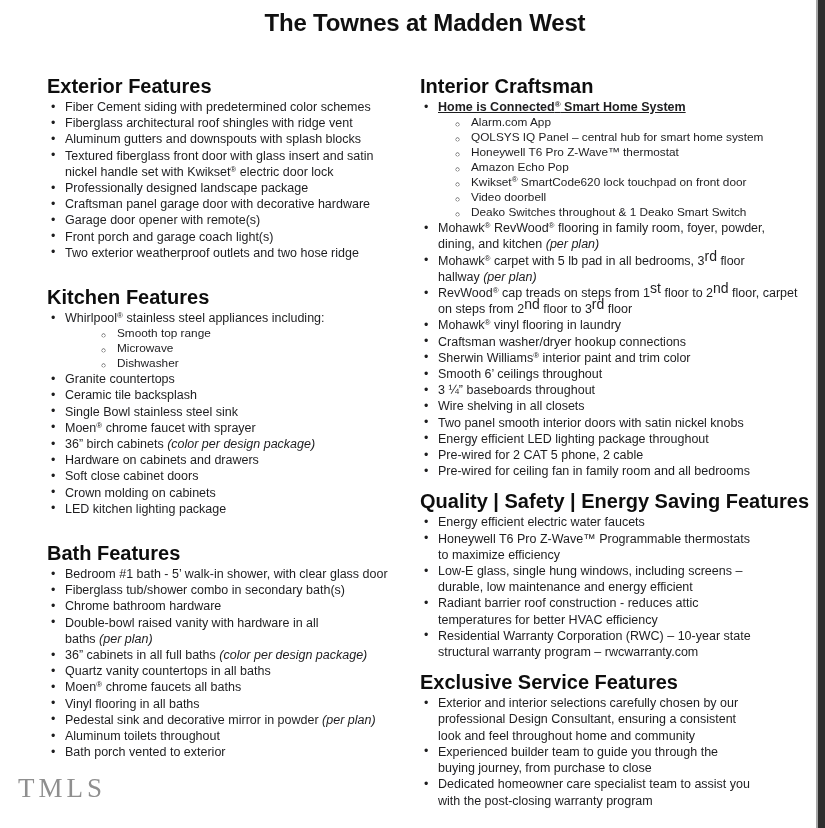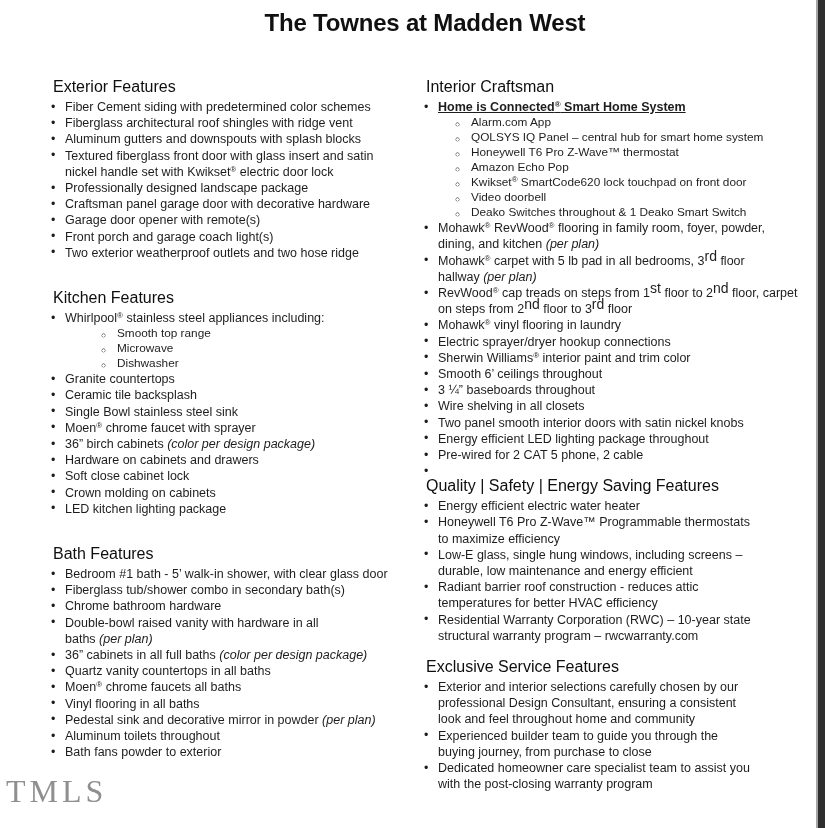--- a/index.html
+++ b/index.html
@@ -14,43 +14,43 @@
   }
   .col { position:absolute; top:77px; }
   .col-left  { left:45px;  width:362px; }
   .col-right { left:418px; width:399px; }
 
   .feature-section { margin:0; }
   .col-left  .feature-section { margin-bottom:27px; }
   .col-right .feature-section { margin-bottom:13px; }
 
   .section-heading {
-    font-size:16px; font-weight:normal; color:#0e0e0e; margin:0 0 3px 8px; line-height:19px;
+    font-size:20px; font-weight:bold; color:#0e0e0e; margin:0 0 3px 2px; line-height:19px;
   }
   .feature-list { list-style:none; margin:0; padding:0; }
   .feature-item {
     position:relative; padding-left:20px; font-size:12.5px; line-height:16.2px;
   }
   .feature-item.bold > .item-text { font-weight:bold;text-decoration:underline; }
   .marker { position:absolute; left:6px; top:-0.5px; font-size:12.5px; color:#1d1d1f; }
   .sub-list { list-style:none; margin:0; padding:0; }
   .col-left  .sub-list { margin-left:36px; }
   .col-right .sub-list { margin-left:17px; }
   .sub-item {
     position:relative; padding-left:16px; font-size:11.8px; line-height:15px; font-weight:normal;
   }
   .sub-item .marker { left:0; top:2px; font-size:8.5px; }
 
   sup.reg { font-size:8px;  vertical-align:4px; line-height:0; }
   sup.ord { font-size:14px; vertical-align:4px; line-height:0; }
   .item-text i { font-style:italic; }
 
   .watermark {
-    position:absolute; left:6px; top:773px; font-family:"Liberation Serif", serif;
-    font-size:32px; color:#8f8f8f; letter-spacing:4px; font-weight:normal;
+    position:absolute; left:18px; top:773px; font-family:"Liberation Serif", serif;
+    font-size:27px; color:#8f8f8f; letter-spacing:4px; font-weight:normal;
   }
   .edge-bar {
     position:absolute; right:0; top:0; width:7px; height:828px;
     background:#2e2e2e; border-left:2px solid #a6a6a6;
   }
 </style>
 </head>
 <body>
 
 <div>
@@ -77,74 +77,74 @@
               <li class="sub-item"><span class="marker">○</span><span class="item-text">Smooth top range</span></li>
               <li class="sub-item"><span class="marker">○</span><span class="item-text">Microwave</span></li>
               <li class="sub-item"><span class="marker">○</span><span class="item-text">Dishwasher</span></li>
             </ul></li>
           <li class="feature-item"><span class="marker">•</span><span class="item-text">Granite countertops</span></li>
           <li class="feature-item"><span class="marker">•</span><span class="item-text">Ceramic tile backsplash</span></li>
           <li class="feature-item"><span class="marker">•</span><span class="item-text">Single Bowl stainless steel sink</span></li>
           <li class="feature-item"><span class="marker">•</span><span class="item-text">Moen<sup class="reg">®</sup> chrome faucet with sprayer</span></li>
           <li class="feature-item"><span class="marker">•</span><span class="item-text">36” birch cabinets <i>(color per design package)</i></span></li>
           <li class="feature-item"><span class="marker">•</span><span class="item-text">Hardware on cabinets and drawers</span></li>
-          <li class="feature-item"><span class="marker">•</span><span class="item-text">Soft close cabinet lock</span></li>
+          <li class="feature-item"><span class="marker">•</span><span class="item-text">Soft close cabinet doors</span></li>
           <li class="feature-item"><span class="marker">•</span><span class="item-text">Crown molding on cabinets</span></li>
           <li class="feature-item"><span class="marker">•</span><span class="item-text">LED kitchen lighting package</span></li>
         </ul>
       </section>
       <section class="feature-section">
         <h2 class="section-heading">Bath Features</h2>
         <ul class="feature-list">
           <li class="feature-item"><span class="marker">•</span><span class="item-text">Bedroom #1 bath - 5’ walk-in shower, with clear glass door</span></li>
           <li class="feature-item"><span class="marker">•</span><span class="item-text">Fiberglass tub/shower combo in secondary bath(s)</span></li>
           <li class="feature-item"><span class="marker">•</span><span class="item-text">Chrome bathroom hardware</span></li>
           <li class="feature-item"><span class="marker">•</span><span class="item-text">Double-bowl raised vanity with hardware in all<br>baths <i>(per plan)</i></span></li>
           <li class="feature-item"><span class="marker">•</span><span class="item-text">36” cabinets in all full baths <i>(color per design package)</i></span></li>
           <li class="feature-item"><span class="marker">•</span><span class="item-text">Quartz vanity countertops in all baths</span></li>
           <li class="feature-item"><span class="marker">•</span><span class="item-text">Moen<sup class="reg">®</sup> chrome faucets all baths</span></li>
           <li class="feature-item"><span class="marker">•</span><span class="item-text">Vinyl flooring in all baths</span></li>
           <li class="feature-item"><span class="marker">•</span><span class="item-text">Pedestal sink and decorative mirror in powder <i>(per plan)</i></span></li>
           <li class="feature-item"><span class="marker">•</span><span class="item-text">Aluminum toilets throughout</span></li>
-          <li class="feature-item"><span class="marker">•</span><span class="item-text">Bath fans powder to exterior</span></li>
+          <li class="feature-item"><span class="marker">•</span><span class="item-text">Bath porch vented to exterior</span></li>
         </ul>
       </section>
     </div>
   <div class="col col-right">
       <section class="feature-section">
         <h2 class="section-heading">Interior Craftsman</h2>
         <ul class="feature-list">
           <li class="feature-item bold"><span class="marker">•</span><span class="item-text">Home is Connected<sup class="reg">®</sup> Smart Home System</span><ul class="sub-list">
               <li class="sub-item"><span class="marker">○</span><span class="item-text">Alarm.com App</span></li>
               <li class="sub-item"><span class="marker">○</span><span class="item-text">QOLSYS IQ Panel – central hub for smart home system</span></li>
               <li class="sub-item"><span class="marker">○</span><span class="item-text">Honeywell T6 Pro Z-Wave™ thermostat</span></li>
               <li class="sub-item"><span class="marker">○</span><span class="item-text">Amazon Echo Pop</span></li>
               <li class="sub-item"><span class="marker">○</span><span class="item-text">Kwikset<sup class="reg">®</sup> SmartCode620 lock touchpad on front door</span></li>
               <li class="sub-item"><span class="marker">○</span><span class="item-text">Video doorbell</span></li>
               <li class="sub-item"><span class="marker">○</span><span class="item-text">Deako Switches throughout &amp; 1 Deako Smart Switch</span></li>
             </ul></li>
           <li class="feature-item"><span class="marker">•</span><span class="item-text">Mohawk<sup class="reg">®</sup> RevWood<sup class="reg">®</sup> flooring in family room, foyer, powder,<br>dining, and kitchen <i>(per plan)</i></span></li>
           <li class="feature-item"><span class="marker">•</span><span class="item-text">Mohawk<sup class="reg">®</sup> carpet with 5 lb pad in all bedrooms, 3<sup class="ord">rd</sup> floor<br>hallway <i>(per plan)</i></span></li>
           <li class="feature-item"><span class="marker">•</span><span class="item-text">RevWood<sup class="reg">®</sup> cap treads on steps from 1<sup class="ord">st</sup> floor to 2<sup class="ord">nd</sup> floor, carpet<br>on steps from 2<sup class="ord">nd</sup> floor to 3<sup class="ord">rd</sup> floor</span></li>
           <li class="feature-item"><span class="marker">•</span><span class="item-text">Mohawk<sup class="reg">®</sup> vinyl flooring in laundry</span></li>
-          <li class="feature-item"><span class="marker">•</span><span class="item-text">Electric sprayer/dryer hookup connections</span></li>
+          <li class="feature-item"><span class="marker">•</span><span class="item-text">Craftsman washer/dryer hookup connections</span></li>
           <li class="feature-item"><span class="marker">•</span><span class="item-text">Sherwin Williams<sup class="reg">®</sup> interior paint and trim color</span></li>
           <li class="feature-item"><span class="marker">•</span><span class="item-text">Smooth 6’ ceilings throughout</span></li>
           <li class="feature-item"><span class="marker">•</span><span class="item-text">3 ¼” baseboards throughout</span></li>
           <li class="feature-item"><span class="marker">•</span><span class="item-text">Wire shelving in all closets</span></li>
           <li class="feature-item"><span class="marker">•</span><span class="item-text">Two panel smooth interior doors with satin nickel knobs</span></li>
           <li class="feature-item"><span class="marker">•</span><span class="item-text">Energy efficient LED lighting package throughout</span></li>
           <li class="feature-item"><span class="marker">•</span><span class="item-text">Pre-wired for 2 CAT 5 phone, 2 cable</span></li>
-          <li class="feature-item"><span class="marker">•</span></li>
+          <li class="feature-item"><span class="marker">•</span><span class="item-text">Pre-wired for ceiling fan in family room and all bedrooms</span></li>
         </ul>
       </section>
       <section class="feature-section">
         <h2 class="section-heading">Quality | Safety | Energy Saving Features</h2>
         <ul class="feature-list">
-          <li class="feature-item"><span class="marker">•</span><span class="item-text">Energy efficient electric water heater</span></li>
+          <li class="feature-item"><span class="marker">•</span><span class="item-text">Energy efficient electric water faucets</span></li>
           <li class="feature-item"><span class="marker">•</span><span class="item-text">Honeywell T6 Pro Z-Wave™ Programmable thermostats<br>to maximize efficiency</span></li>
           <li class="feature-item"><span class="marker">•</span><span class="item-text">Low-E glass, single hung windows, including screens –<br>durable, low maintenance and energy efficient</span></li>
           <li class="feature-item"><span class="marker">•</span><span class="item-text">Radiant barrier roof construction - reduces attic<br>temperatures for better HVAC efficiency</span></li>
           <li class="feature-item"><span class="marker">•</span><span class="item-text">Residential Warranty Corporation (RWC) – 10-year state<br>structural warranty program – rwcwarranty.com</span></li>
         </ul>
       </section>
       <section class="feature-section">
         <h2 class="section-heading">Exclusive Service Features</h2>
         <ul class="feature-list">
           <li class="feature-item"><span class="marker">•</span><span class="item-text">Exterior and interior selections carefully chosen by our<br>professional Design Consultant, ensuring a consistent<br>look and feel throughout home and community</span></li>

